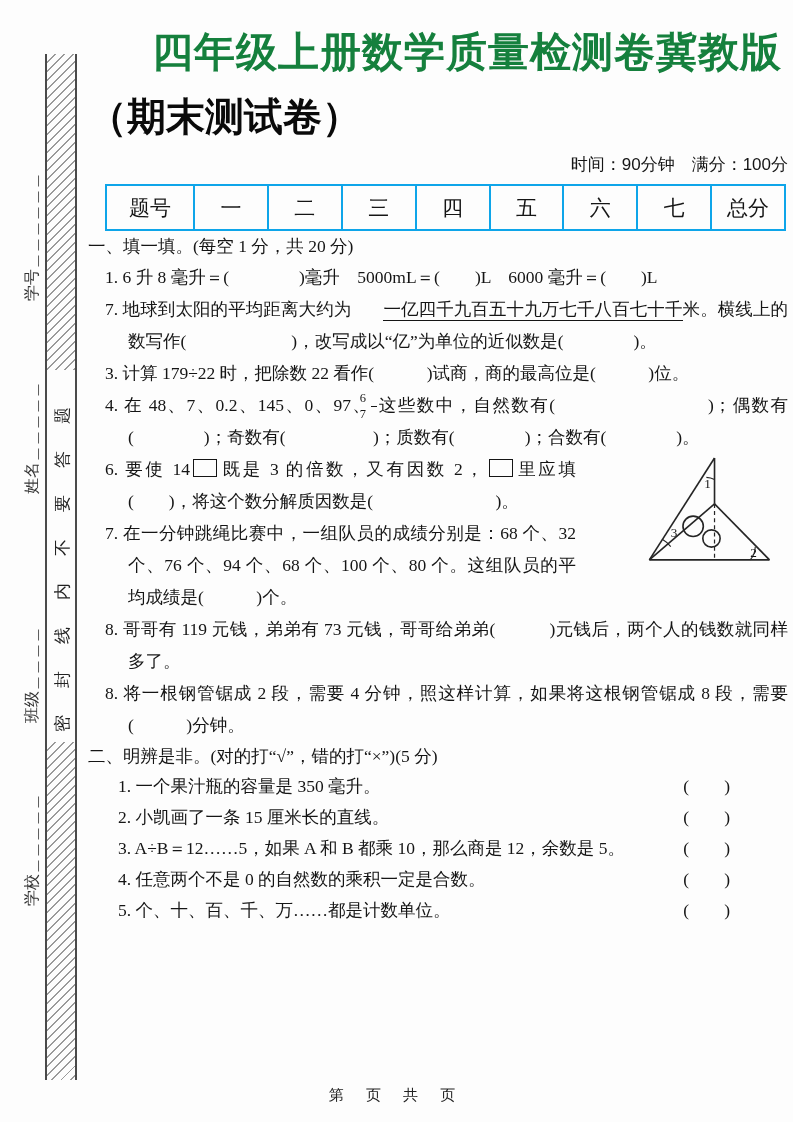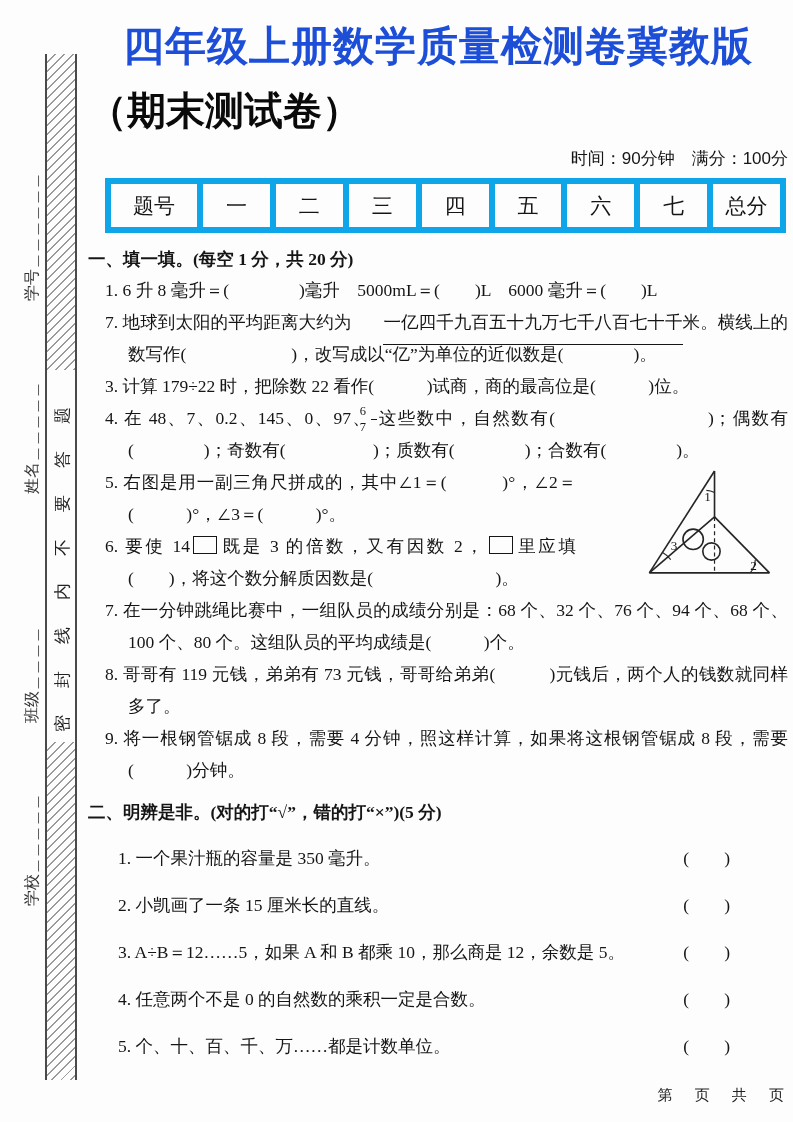--- a/index.html
+++ b/index.html
@@ -31,56 +31,56 @@
     font-size:16px; color:#333; white-space:nowrap; text-align:center;
   }
   .lbl-xuehao { top:227px; }
   .lbl-xingming { top:428px; }
   .lbl-banji { top:665px; }
   .lbl-xuexiao { top:840px; }
 
   
   .content { position:absolute; left:88px; top:20px; width:700px; }
   .title {
-    margin:0; font-family:"Liberation Sans", sans-serif; font-weight:900;
-    font-size:41px; line-height:52px; text-align:center; letter-spacing:1px; color:#1d4ed8;
+    margin:6px; font-family:"Liberation Sans", sans-serif; font-weight:900;
+    font-size:41px; line-height:52px; text-align:right; letter-spacing:1px; color:#15803d;
   }
   .subtitle {
     margin:17px 0 0 0; font-family:"Liberation Sans", sans-serif; font-weight:900;
     font-size:39px; line-height:44px; color:#0a0a0a;
   }
   .meta { margin-top:15px; text-align:right; font-size:17px; line-height:22px; font-family:"Liberation Sans", sans-serif; }
 
   table.score { border-collapse:collapse; table-layout:fixed; width:681px; margin:8px 0 0 17px; }
   table.score td {
-    border:6px solid #0ea5e9; height:43px; text-align:center; vertical-align:middle;
+    border:2px solid #0ea5e9; height:43px; text-align:center; vertical-align:middle;
     font-size:21px; padding:0;
   }
   td.col-first { width:86px; }
 
-  .sec-heading { margin-top:11px; font-size:17.5px; line-height:30px; font-weight:bold; }
+  .sec-heading { font-size:17.5px; line-height:30px; font-weight:normal; }
   .q { margin-left:17px; padding-left:23px; text-indent:-23px; font-size:17.5px; line-height:32px; text-align:justify; }
-  .underlined { border-bottom:1.5px solid #151515; padding-bottom:12px;margin-left:32px; }
+  .underlined { border-bottom:1.5px solid #151515; padding-bottom:1px;margin-left:32px; }
 
   .frac { display:inline-block; vertical-align:-7px; text-align:center; font-size:12.5px; line-height:1.05; }
   .frac .num { display:block; border-bottom:1px solid #151515; padding:0 3px 1px; }
   .frac .den { display:block; padding-top:1px; }
 
   .blank-box { display:inline-block; width:22px; height:16px; border:1.5px solid #151515; vertical-align:-2px; margin:0 3px; }
 
   .q56-wrap { overflow:visible; }
   .figure { float:right; width:212px; height:112px; display:flex; justify-content:flex-end; margin-top:2px; }
   .figure svg { display:block; }
 
-  .tf-item { margin-left:30px; display:flex; justify-content:space-between; font-size:17.5px; line-height:31px;margin-top:16px; }
+  .tf-item { margin-left:30px; display:flex; justify-content:space-between; font-size:17.5px; line-height:31px; }
   .tf-text { text-align:left; }
   .tf-ans { white-space:nowrap; padding-right:58px; }
 
   .footer {
-    position:absolute; left:0; right:0; top:1086px; text-align:right;
+    position:absolute; left:0; right:0; top:1086px; text-align:center;
     font-size:15px; letter-spacing:9px; color:#222; font-family:"Liberation Sans", sans-serif;
   }
 </style>
 </head>
 <body>
 
 <div class="seal-strip">
   <div class="hatch hatch-top"></div>
   <div class="seal-text-wrap">
     <div class="seal-text">密封线内不要答题</div>
@@ -141,27 +141,26 @@
           <path d="M23,83 A26 26 0 0 1 31,90" stroke-width="1.1"></path>
           <path d="M114,90 A20 20 0 0 1 109,103" stroke-width="1.1"></path>
         </g>
         <g font-size="13" fill="#151515" font-family="Liberation Serif, serif">
           <text x="64" y="32">1</text>
           <text x="31" y="81">3</text>
           <text x="109" y="100">2</text>
         </g>
       </svg>
     </div>
-    <div class="q"><span>5. 右图是用一副三角尺拼成的，其中∠1＝(　　　)°，∠2＝(　　　)°，∠3＝(　　　)°。</span></div>
     <div class="q"><span>6. 要使 14</span><span class="blank-box"></span><span>既是 3 的倍数，又有因数 2，</span><span class="blank-box"></span><span>里应填(　　)，将这个数分解质因数是(　　　　　　　)。</span></div>
   </div>
 
   <div class="q"><span>7. 在一分钟跳绳比赛中，一组队员的成绩分别是：68 个、32 个、76 个、94 个、68 个、100 个、80 个。这组队员的平均成绩是(　　　)个。</span></div>
   <div class="q"><span>8. 哥哥有 119 元钱，弟弟有 73 元钱，哥哥给弟弟(　　　)元钱后，两个人的钱数就同样多了。</span></div>
-  <div class="q"><span>9. 将一根钢管锯成 8 段，需要 4 分钟，照这样计算，如果将这根钢管锯成 8 段，需要(　　　)分钟。</span></div>
+  <div class="q"><span>8. 将一根钢管锯成 2 段，需要 4 分钟，照这样计算，如果将这根钢管锯成 8 段，需要(　　　)分钟。</span></div>
 
   <div class="sec-heading">二、明辨是非。(对的打“√”，错的打“×”)(5 分)</div>
 
   <div class="tf-item">
     <span class="tf-text">1. 一个果汁瓶的容量是 350 毫升。</span>
     <span class="tf-ans">(　　)</span>
   </div>
   <div class="tf-item">
     <span class="tf-text">2. 小凯画了一条 15 厘米长的直线。</span>
     <span class="tf-ans">(　　)</span>

